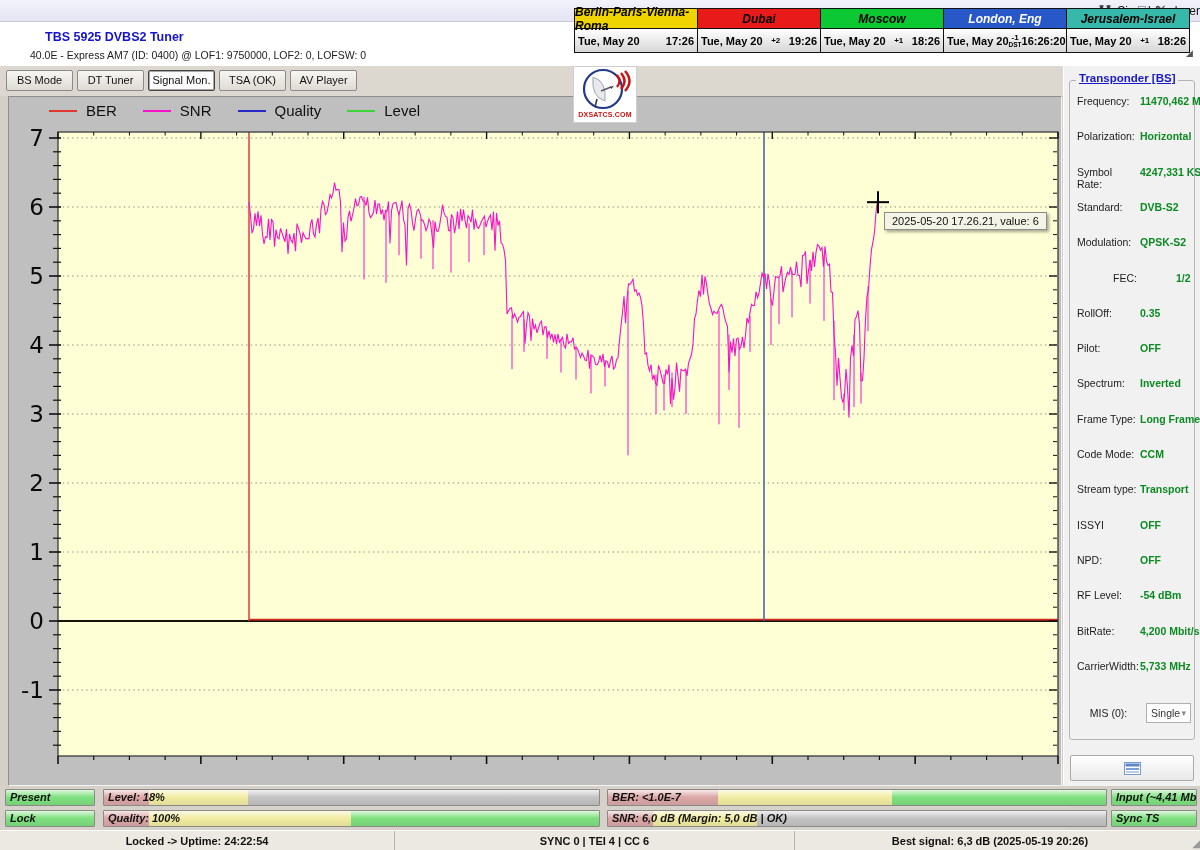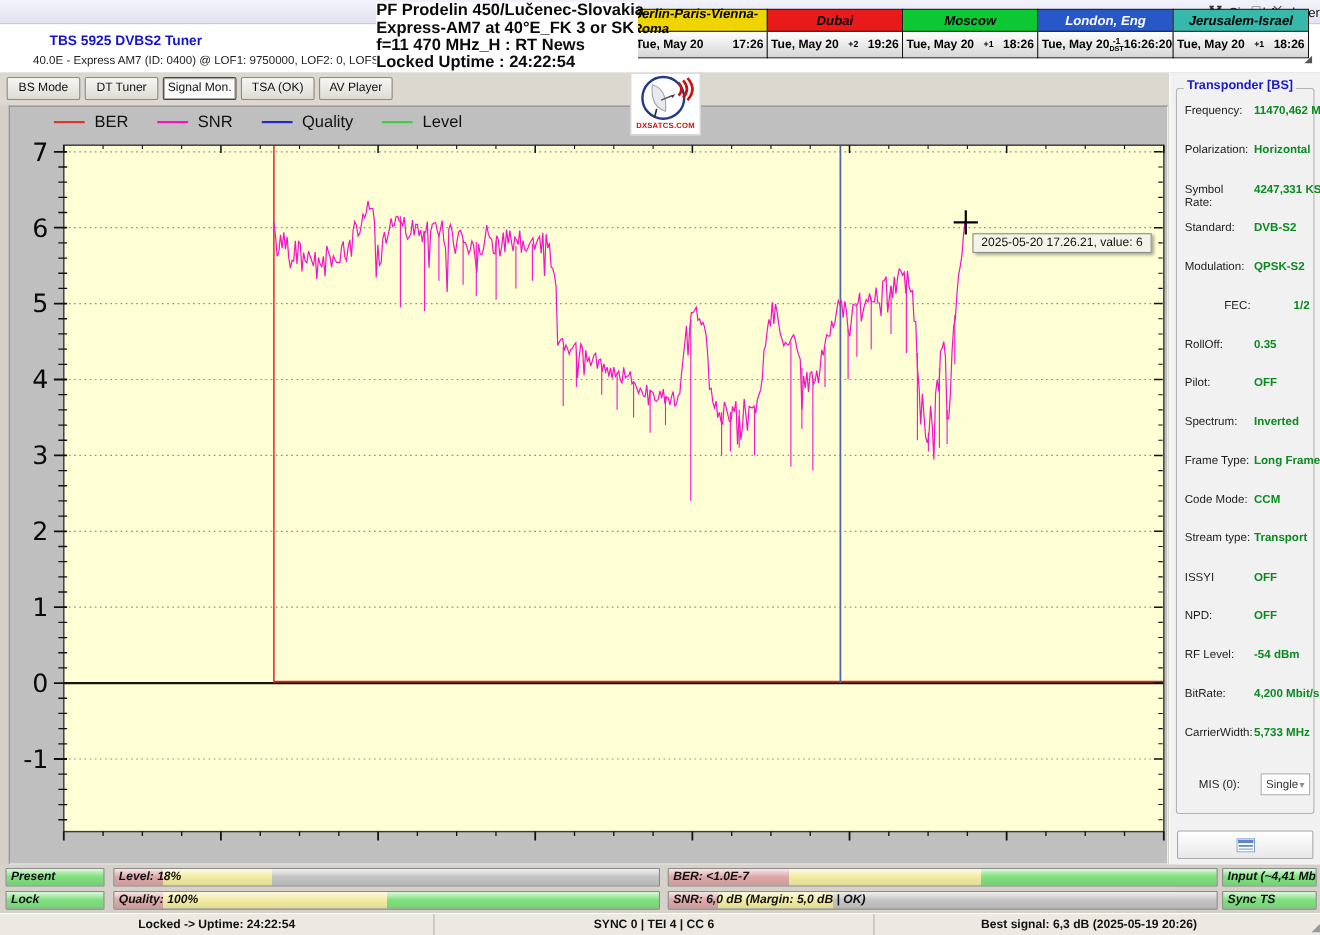--- a/index.html
+++ b/index.html
@@ -50,21 +50,21 @@
   #chart-svg { position:absolute; left:0; top:0; }
   #logo { position:absolute; left:573px; top:66px; width:64px; height:57px; background:#fff;
     border:1px solid #cfcfcf; z-index:6; display:flex; flex-direction:column; align-items:center; }
   #logo .logo-txt { font-size:7px; font-weight:bold; color:#cc1111; letter-spacing:.2px; }
   #tooltip { position:absolute; left:884px; top:212px; background:#f4f4e6; border:1px solid #8c8c8c;
     box-shadow:2px 2px 3px rgba(0,0,0,.35); font-size:11px; color:#111; padding:2px 7px; z-index:7; white-space:nowrap; }
   
   #rightpanel { position:absolute; left:1063px; top:66px; width:137px; height:720px; background:#f1f1f1;
     border-left:1px solid #fff; }
   #tp-title { position:absolute; left:12px; top:6px; font-size:11.5px; font-weight:bold; color:#1919c8;
-    background:#f1f1f1; padding:0 3px; z-index:2; }
+    background:#f1f1f1; padding:0 3px; z-index:2;text-decoration:underline; }
   #tp-box { position:absolute; left:5px; top:14px; width:126px; height:660px;
     border:1px solid #b4b4b4; border-radius:3px; }
   .tp-row { position:absolute; left:7px; width:112px; display:flex; }
   .tp-label { font-size:10.5px; color:#1c1c1c; flex:0 0 63px; }
   .tp-value { font-size:10.5px; font-weight:bold; color:#0c8a22; white-space:nowrap; }
   #mis-row { position:absolute; left:7px; display:flex; align-items:center; width:114px; }
   #mis-select { margin-left:6px; width:56px; height:20px; background:#fdfdfd; border:1px solid #b0b0b0;
     font-size:10.5px; color:#333; display:flex; align-items:center; justify-content:space-between; padding:0 4px; cursor:pointer; }
   #mis-select .chev { color:#8a8a8a; font-size:9px; }
   #snapshot-btn { position:absolute; left:6px; top:689px; width:124px; height:26px;
@@ -96,26 +96,20 @@
     <span class="ttl">Signal Analyzer</span>
   </div>
 
   <div id="topband"></div>
 
   <div id="window-buttons">
     <span>□</span>
     <span>✕</span>
   </div>
 
-  <div id="headerblock">
-    <div>PF Prodelin 450/Lučenec-Slovakia</div>
-    <div>Express-AM7 at 40°E_FK 3 or SK</div>
-    <div>f=11 470 MHz_H : RT News</div>
-    <div>Locked Uptime : 24:22:54</div>
-  </div>
 
   <div id="tuner-name">TBS 5925 DVBS2 Tuner</div>
   <div id="tuner-details">40.0E - Express AM7 (ID: 0400) @ LOF1: 9750000, LOF2: 0, LOFSW: 0</div>
 
   <div id="clocks">
       <div class="clock">
         <div class="clock-h" style="background: rgb(239, 212, 0); color: rgb(0, 0, 0);">Berlin-Paris-Vienna-Roma</div>
         <div class="clock-b">
           <span class="clock-date">Tue, May 20</span>
           <span class="clock-off"></span>

